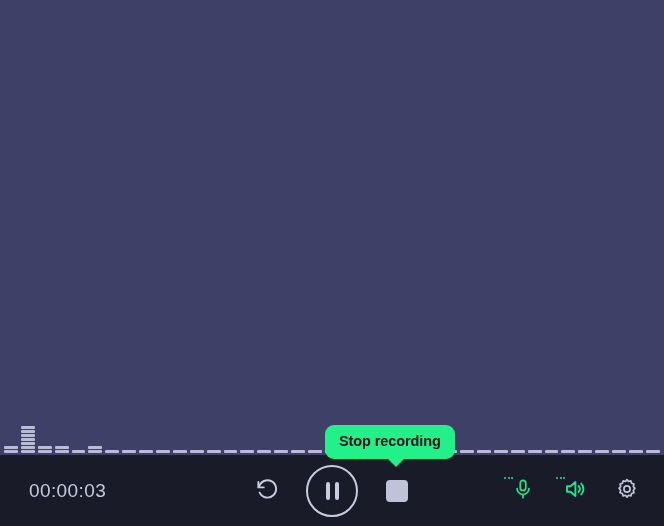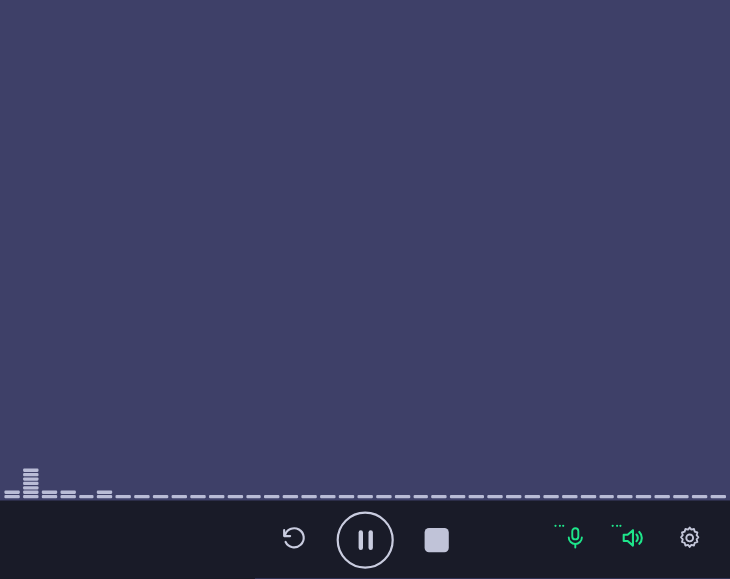--- a/index.html
+++ b/index.html
@@ -342,20 +342,21 @@
         </div>
         <div class="wf-bar">
           <span class="wf-seg" style="background: rgb(185, 188, 214);"></span>
         </div>
       </div>
 
   </div>
 
   <div class="toolbar">
 
+    <div class="timer">00:00:03</div>
 
     <div class="center-controls">
 
       <button class="ctrl btn-restart" title="Restart">
         <span>
           <svg width="26" height="26" viewBox="0 0 24 24" fill="none" stroke="#c9ccdf" stroke-width="1.8" stroke-linecap="round" stroke-linejoin="round">
             <path d="M4 5.5 L4 10.5 L9 10.5"></path>
             <path d="M4.6 10.2 A 8 8 0 1 1 5.2 15.4"></path>
           </svg>
         </span>
@@ -413,14 +414,15 @@
             <circle cx="12" cy="12" r="3.1"></circle>
             <path d="M12 2.6 l1.5 1.9 2.4 -0.6 0.7 2.4 2.4 0.8 -0.7 2.4 1.6 1.9 -1.6 1.9 0.7 2.4 -2.4 0.8 -0.7 2.4 -2.4 -0.6 -1.5 1.9 -1.5 -1.9 -2.4 0.6 -0.7 -2.4 -2.4 -0.8 0.7 -2.4 -1.6 -1.9 1.6 -1.9 -0.7 -2.4 2.4 -0.8 0.7 -2.4 2.4 0.6 Z"></path>
           </svg>
         </span>
       </button>
 
     </div>
 
   </div>
 
+  <div class="tooltip">Stop recording</div>
 
 </div>
 
 </body></html>

